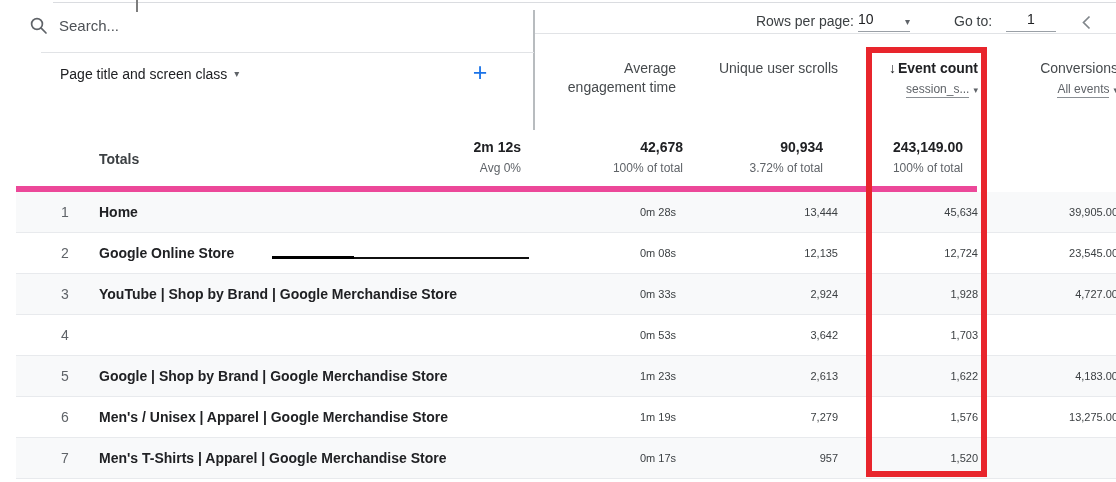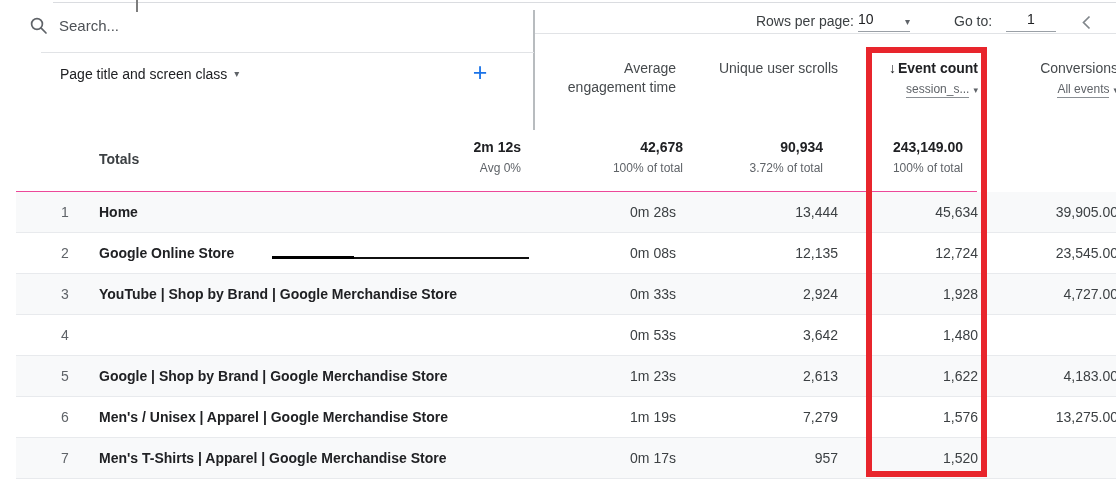--- a/index.html
+++ b/index.html
@@ -48,37 +48,37 @@
   .ch2{right:294px;width:160px;}
   .ch3{right:154px;width:140px;color:#202124;font-weight:bold;}
   .ch4{right:14px;width:140px;}
   .sort-arrow{font-weight:bold;color:#202124;margin-right:2px;}
   .col-sub{margin-top:5px;font-size:12px;font-weight:normal;color:#5f6368;line-height:13px;}
   .col-sub .sub-lbl{border-bottom:1px solid #8a8f94;padding-bottom:1px;cursor:pointer;}
   .col-sub .caret{font-size:9px;margin-left:4px;}
 
   
   .totals-row{position:absolute;left:0;top:130px;width:961px;height:62px;box-sizing:border-box;
-    border-bottom:1px solid #ec4899;background:#fff;}
+    border-bottom:6px solid #ec4899;background:#fff;}
   .totals-label{position:absolute;left:83px;top:21px;font-size:14px;font-weight:bold;color:#3c4043;}
   .tcell{position:absolute;top:9px;text-align:right;}
   .tcell .tv{font-size:14px;font-weight:bold;color:#202124;}
   .tcell .ts{margin-top:6px;font-size:12px;color:#5f6368;}
   .tc1{right:456px;} .tc2{right:294px;} .tc3{right:154px;} .tc4{right:14px;}
 
   
   .rows{position:absolute;left:0;top:192px;width:1116px;}
   .row{position:relative;height:41px;box-sizing:border-box;border-bottom:1px solid #e8eaed;background:#fff;}
   .row.odd{background:#f8f9fa;}
   .row-num{position:absolute;left:45px;top:0;height:40px;display:flex;align-items:center;
     font-size:14px;color:#5f6368;}
   .row-title{position:absolute;left:83px;top:0;height:40px;display:flex;align-items:center;
     font-size:14px;font-weight:bold;color:#202124;}
   .cell{position:absolute;top:0;height:40px;display:flex;align-items:center;justify-content:flex-end;
-    font-size:14px;color:#3c4043;}
+    font-size:11px;color:#3c4043;}
   .cv1{right:456px;} .cv2{right:294px;} .cv3{right:154px;} .cv4{right:14px;}
 
   
   .strike-seg1{position:absolute;left:256px;top:256px;width:82px;height:3px;background:#000;}
   .strike-seg2{position:absolute;left:338px;top:257px;width:175px;height:2px;background:#101010;}
   .red-box{position:absolute;left:850px;top:47px;width:121px;height:430px;box-sizing:border-box;
     border:6px solid #e8252c;pointer-events:none;}
 </style>
 </head>
 <body>
@@ -192,21 +192,21 @@
       <span class="cell cv1">0m 33s</span>
       <span class="cell cv2">2,924</span>
       <span class="cell cv3">1,928</span>
       <span class="cell cv4">4,727.00</span>
     </div>
 
     <div class="row">
       <span class="row-num">4</span>
       <span class="cell cv1">0m 53s</span>
       <span class="cell cv2">3,642</span>
-      <span class="cell cv3">1,480</span>
+      <span class="cell cv3">1,703</span>
     </div>
 
     <div class="row odd">
       <span class="row-num">5</span>
       <span class="row-title">Google | Shop by Brand | Google Merchandise Store</span>
       <span class="cell cv1">1m 23s</span>
       <span class="cell cv2">2,613</span>
       <span class="cell cv3">1,622</span>
       <span class="cell cv4">4,183.00</span>
     </div>

